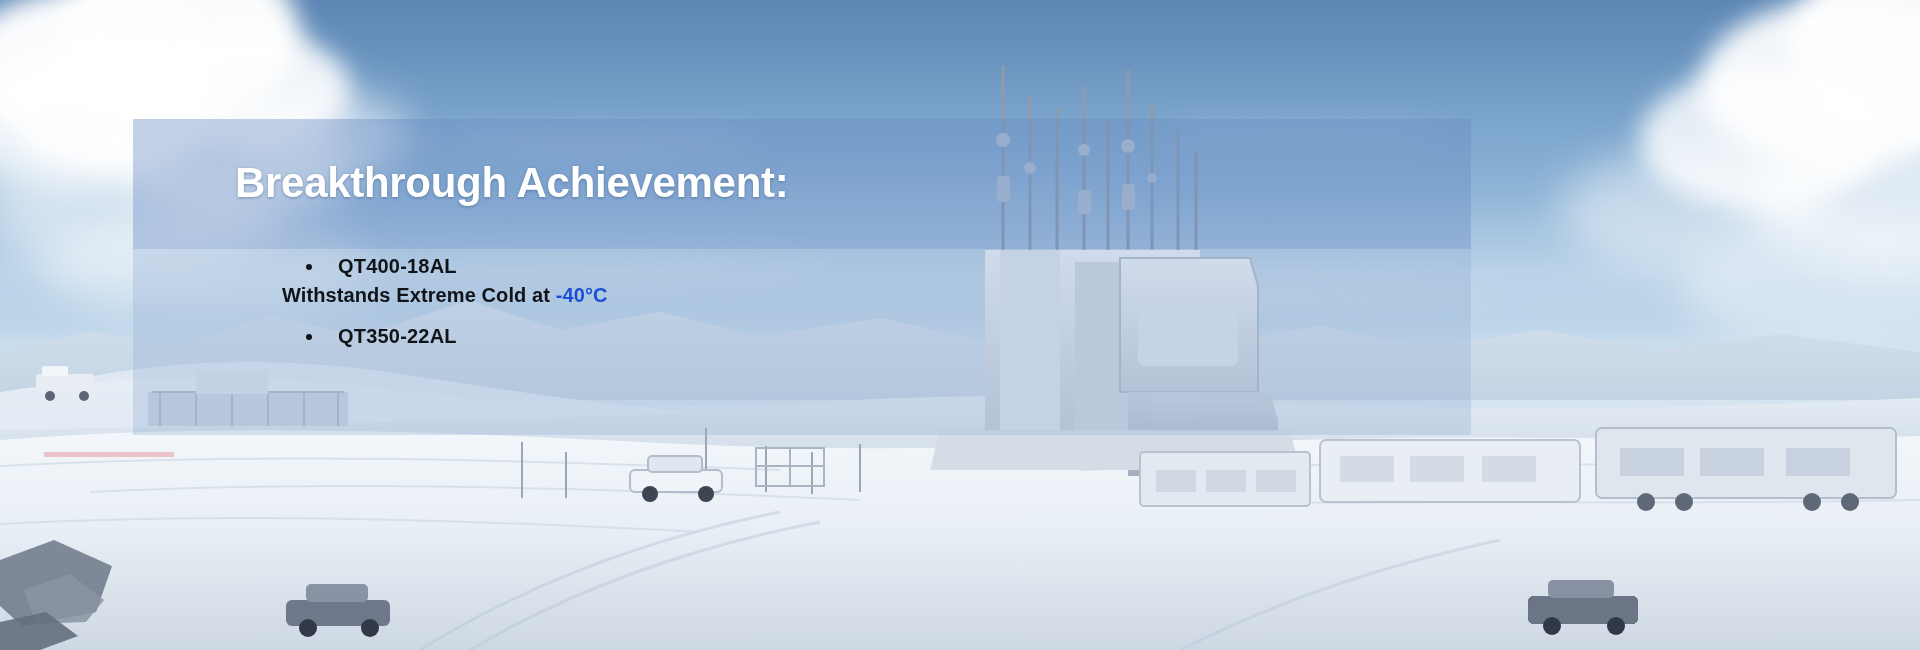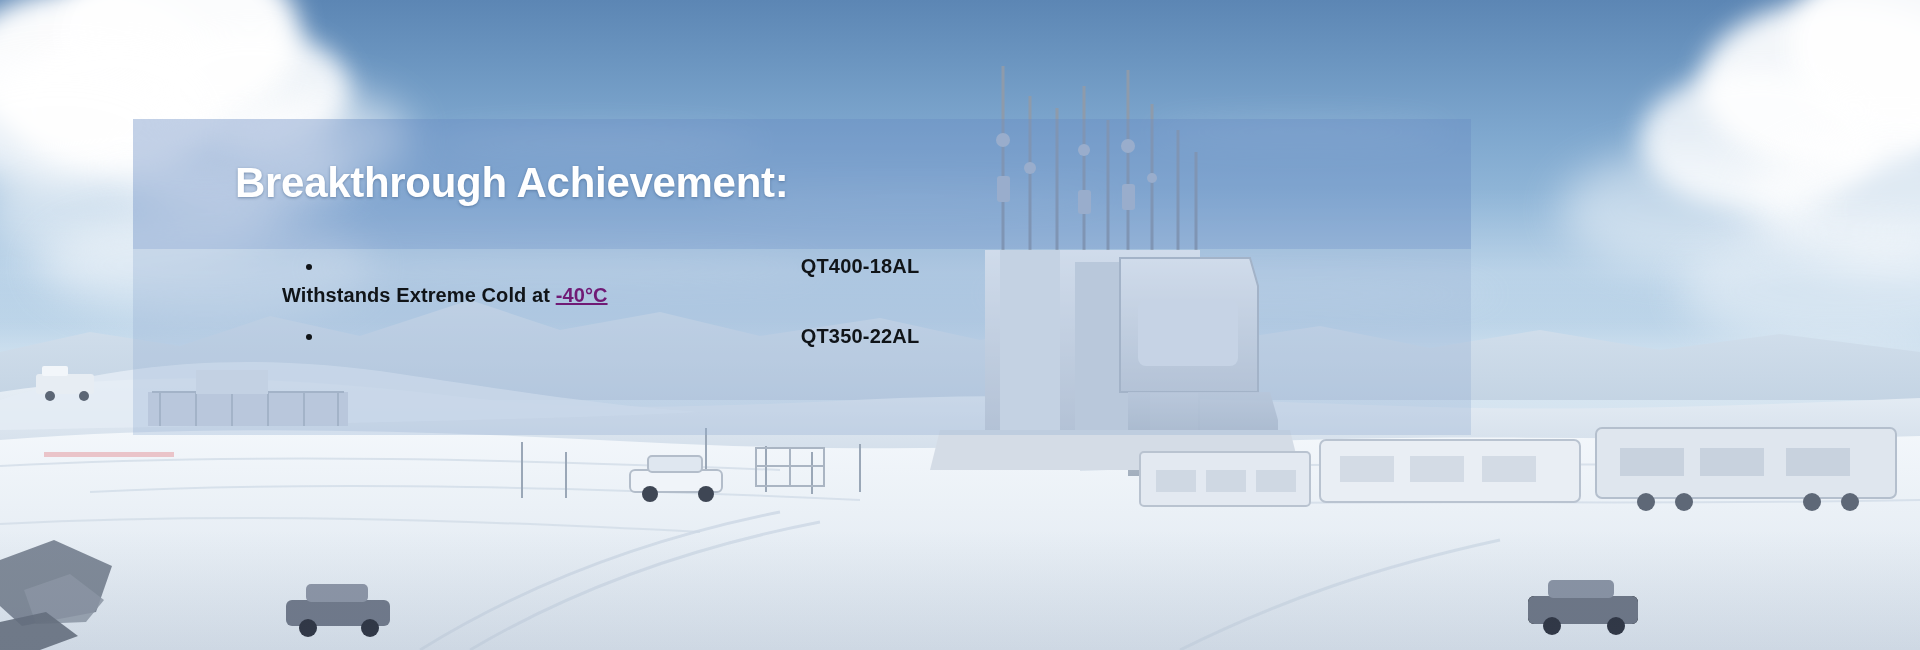--- a/index.html
+++ b/index.html
@@ -141,41 +141,40 @@
     line-height: 1.0;
   }
   .bullet-block { margin-bottom: 21px; }
   .bullet-block:last-child { margin-bottom: 14px; }
   .bullet-row {
     display: block;
     margin-left: 24px;
     margin-bottom: 9px;
     position: relative;
     white-space: nowrap;
-    text-align: center;
   }
   .bullet-dot {
     position: absolute;
     left: 0;
     top: 8px;
     width: 6px;
     height: 6px;
     background: #101418;
     border-radius: 50%;
   }
   .bullet-code {
     margin-left: 32px;
     letter-spacing: 0.2px;
   }
   .bullet-desc {
     display: block;
     white-space: nowrap;
     letter-spacing: 0.1px;
   }
-  .temp { color: #701a75; text-decoration: underline; }
+  .temp { color: #1d4ed8; }
 
   
   .fg-shadow {
     position: absolute;
     left: 0; bottom: 0;
     width: 1920px; height: 120px;
     background: linear-gradient(180deg, rgba(90,110,135,0) 0%, rgba(90,110,135,0.10) 100%);
     pointer-events: none;
   }
 </style>

